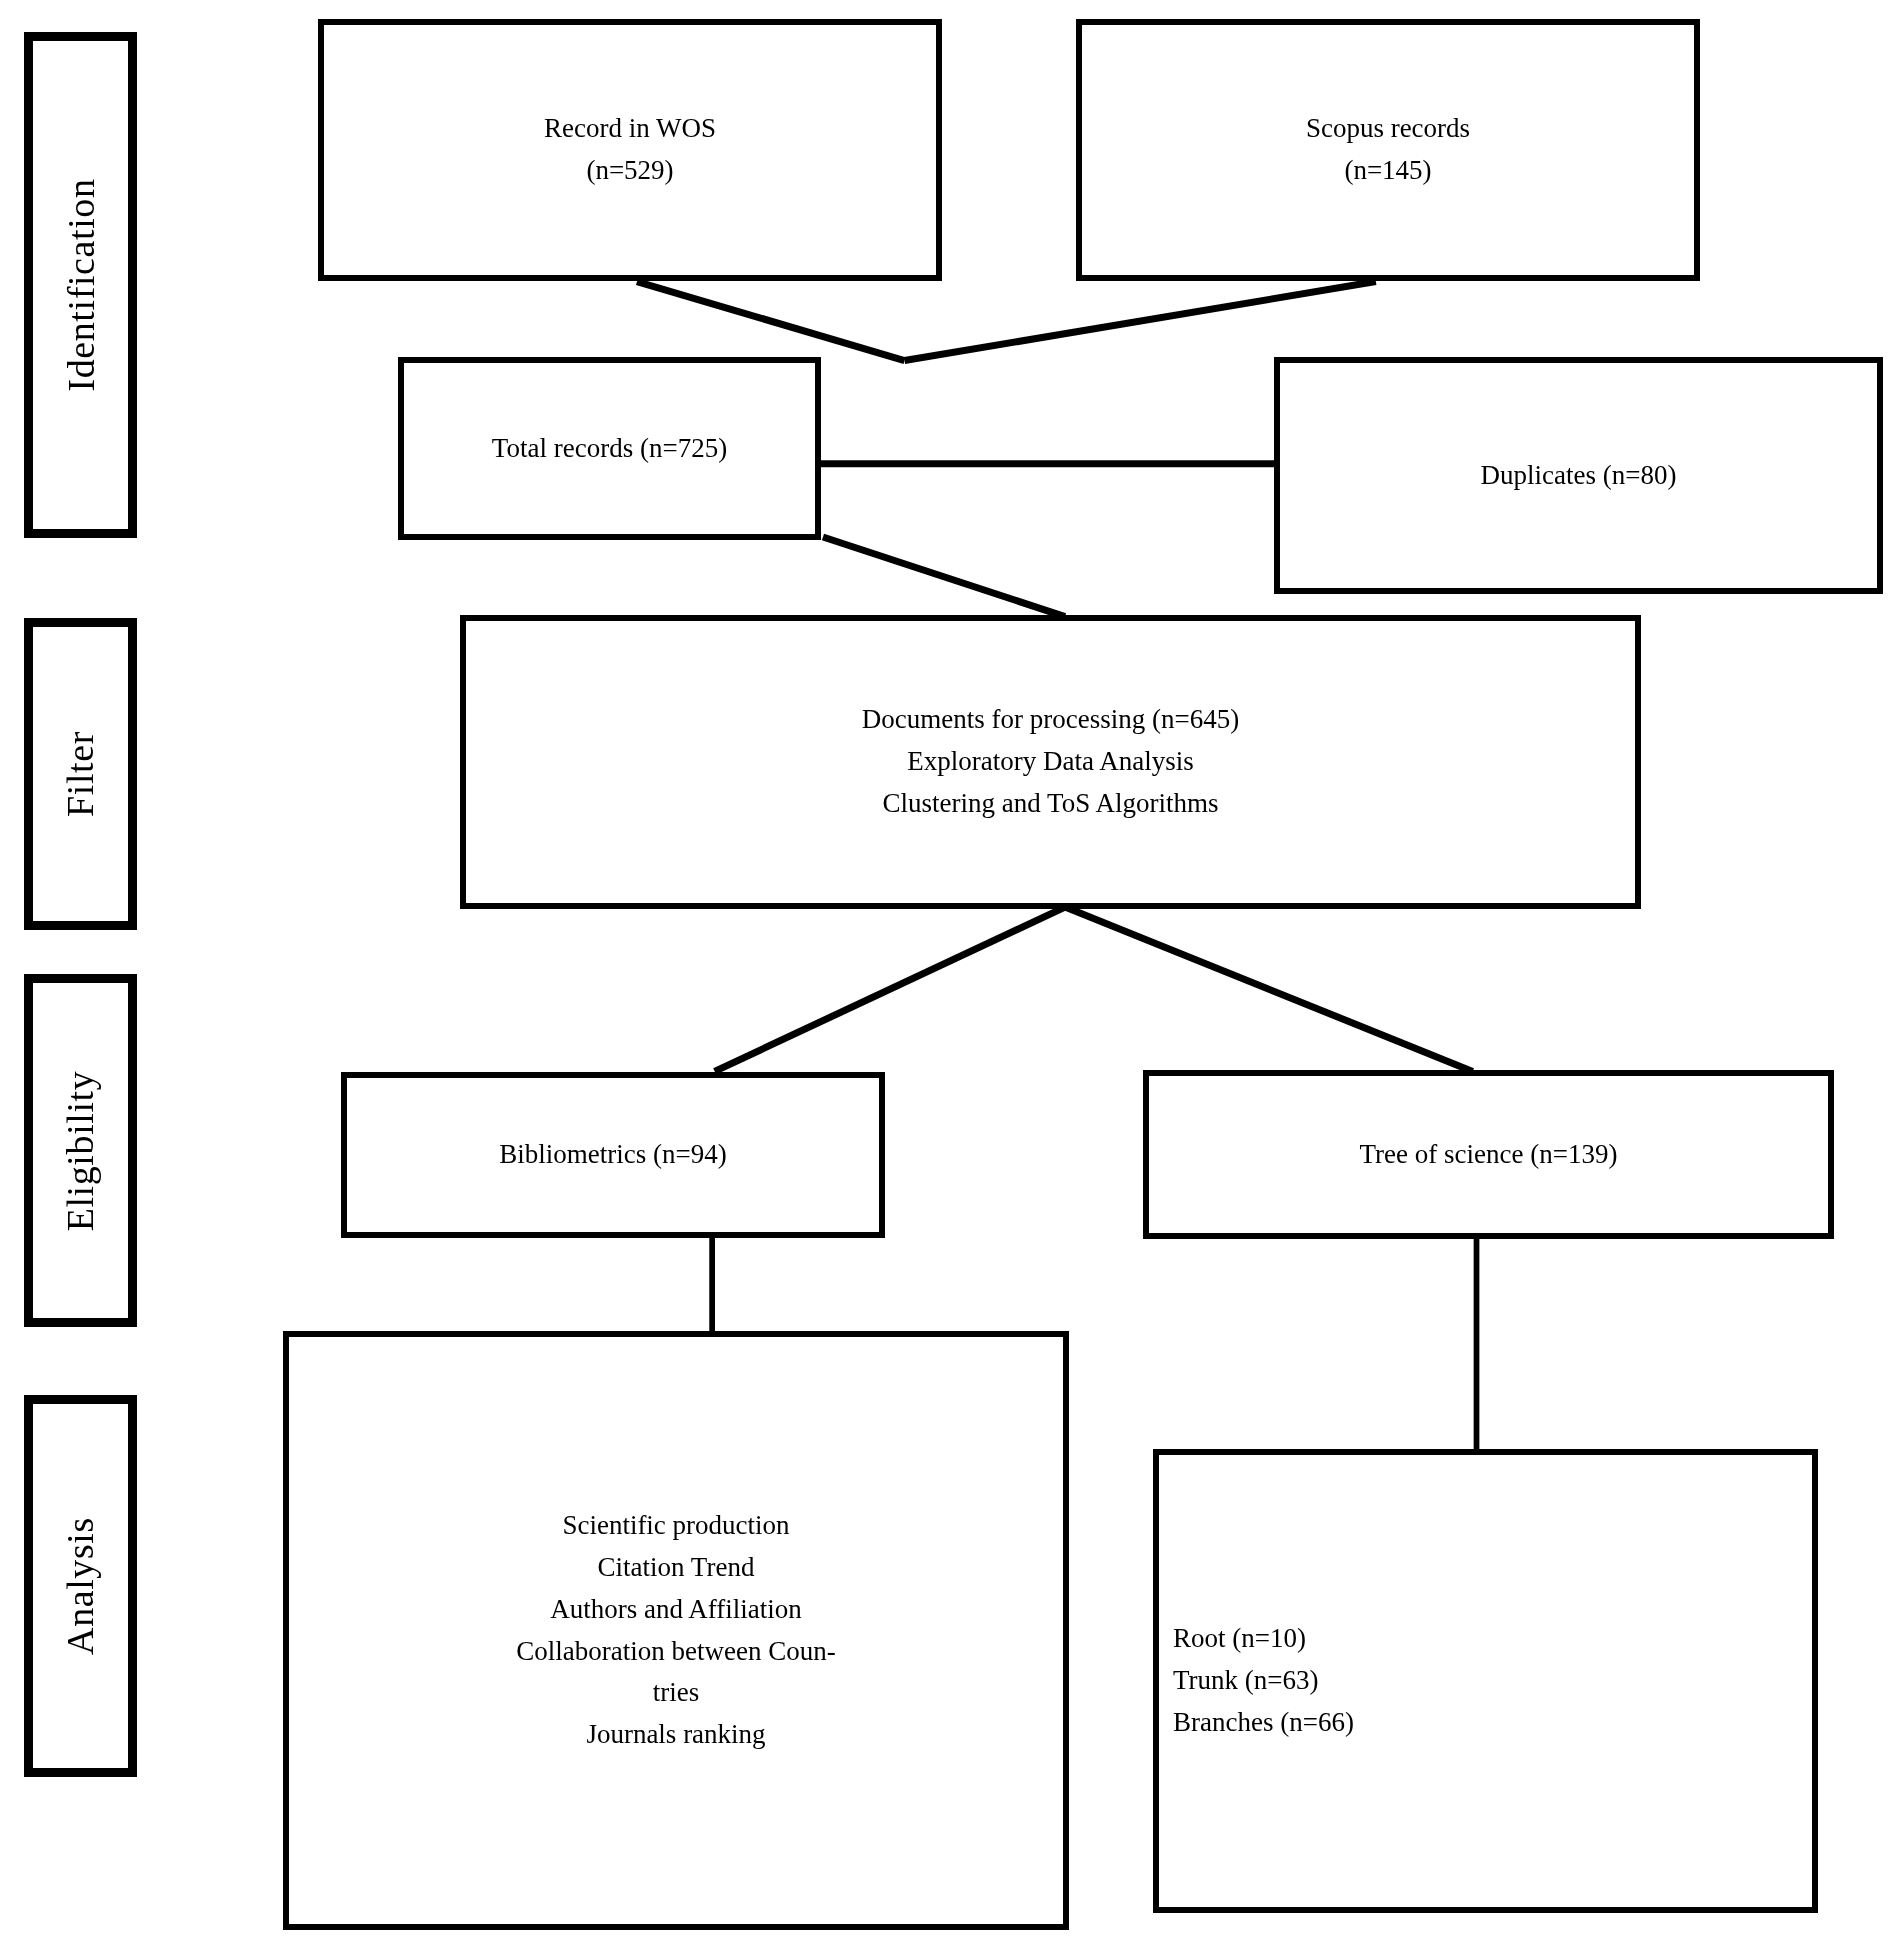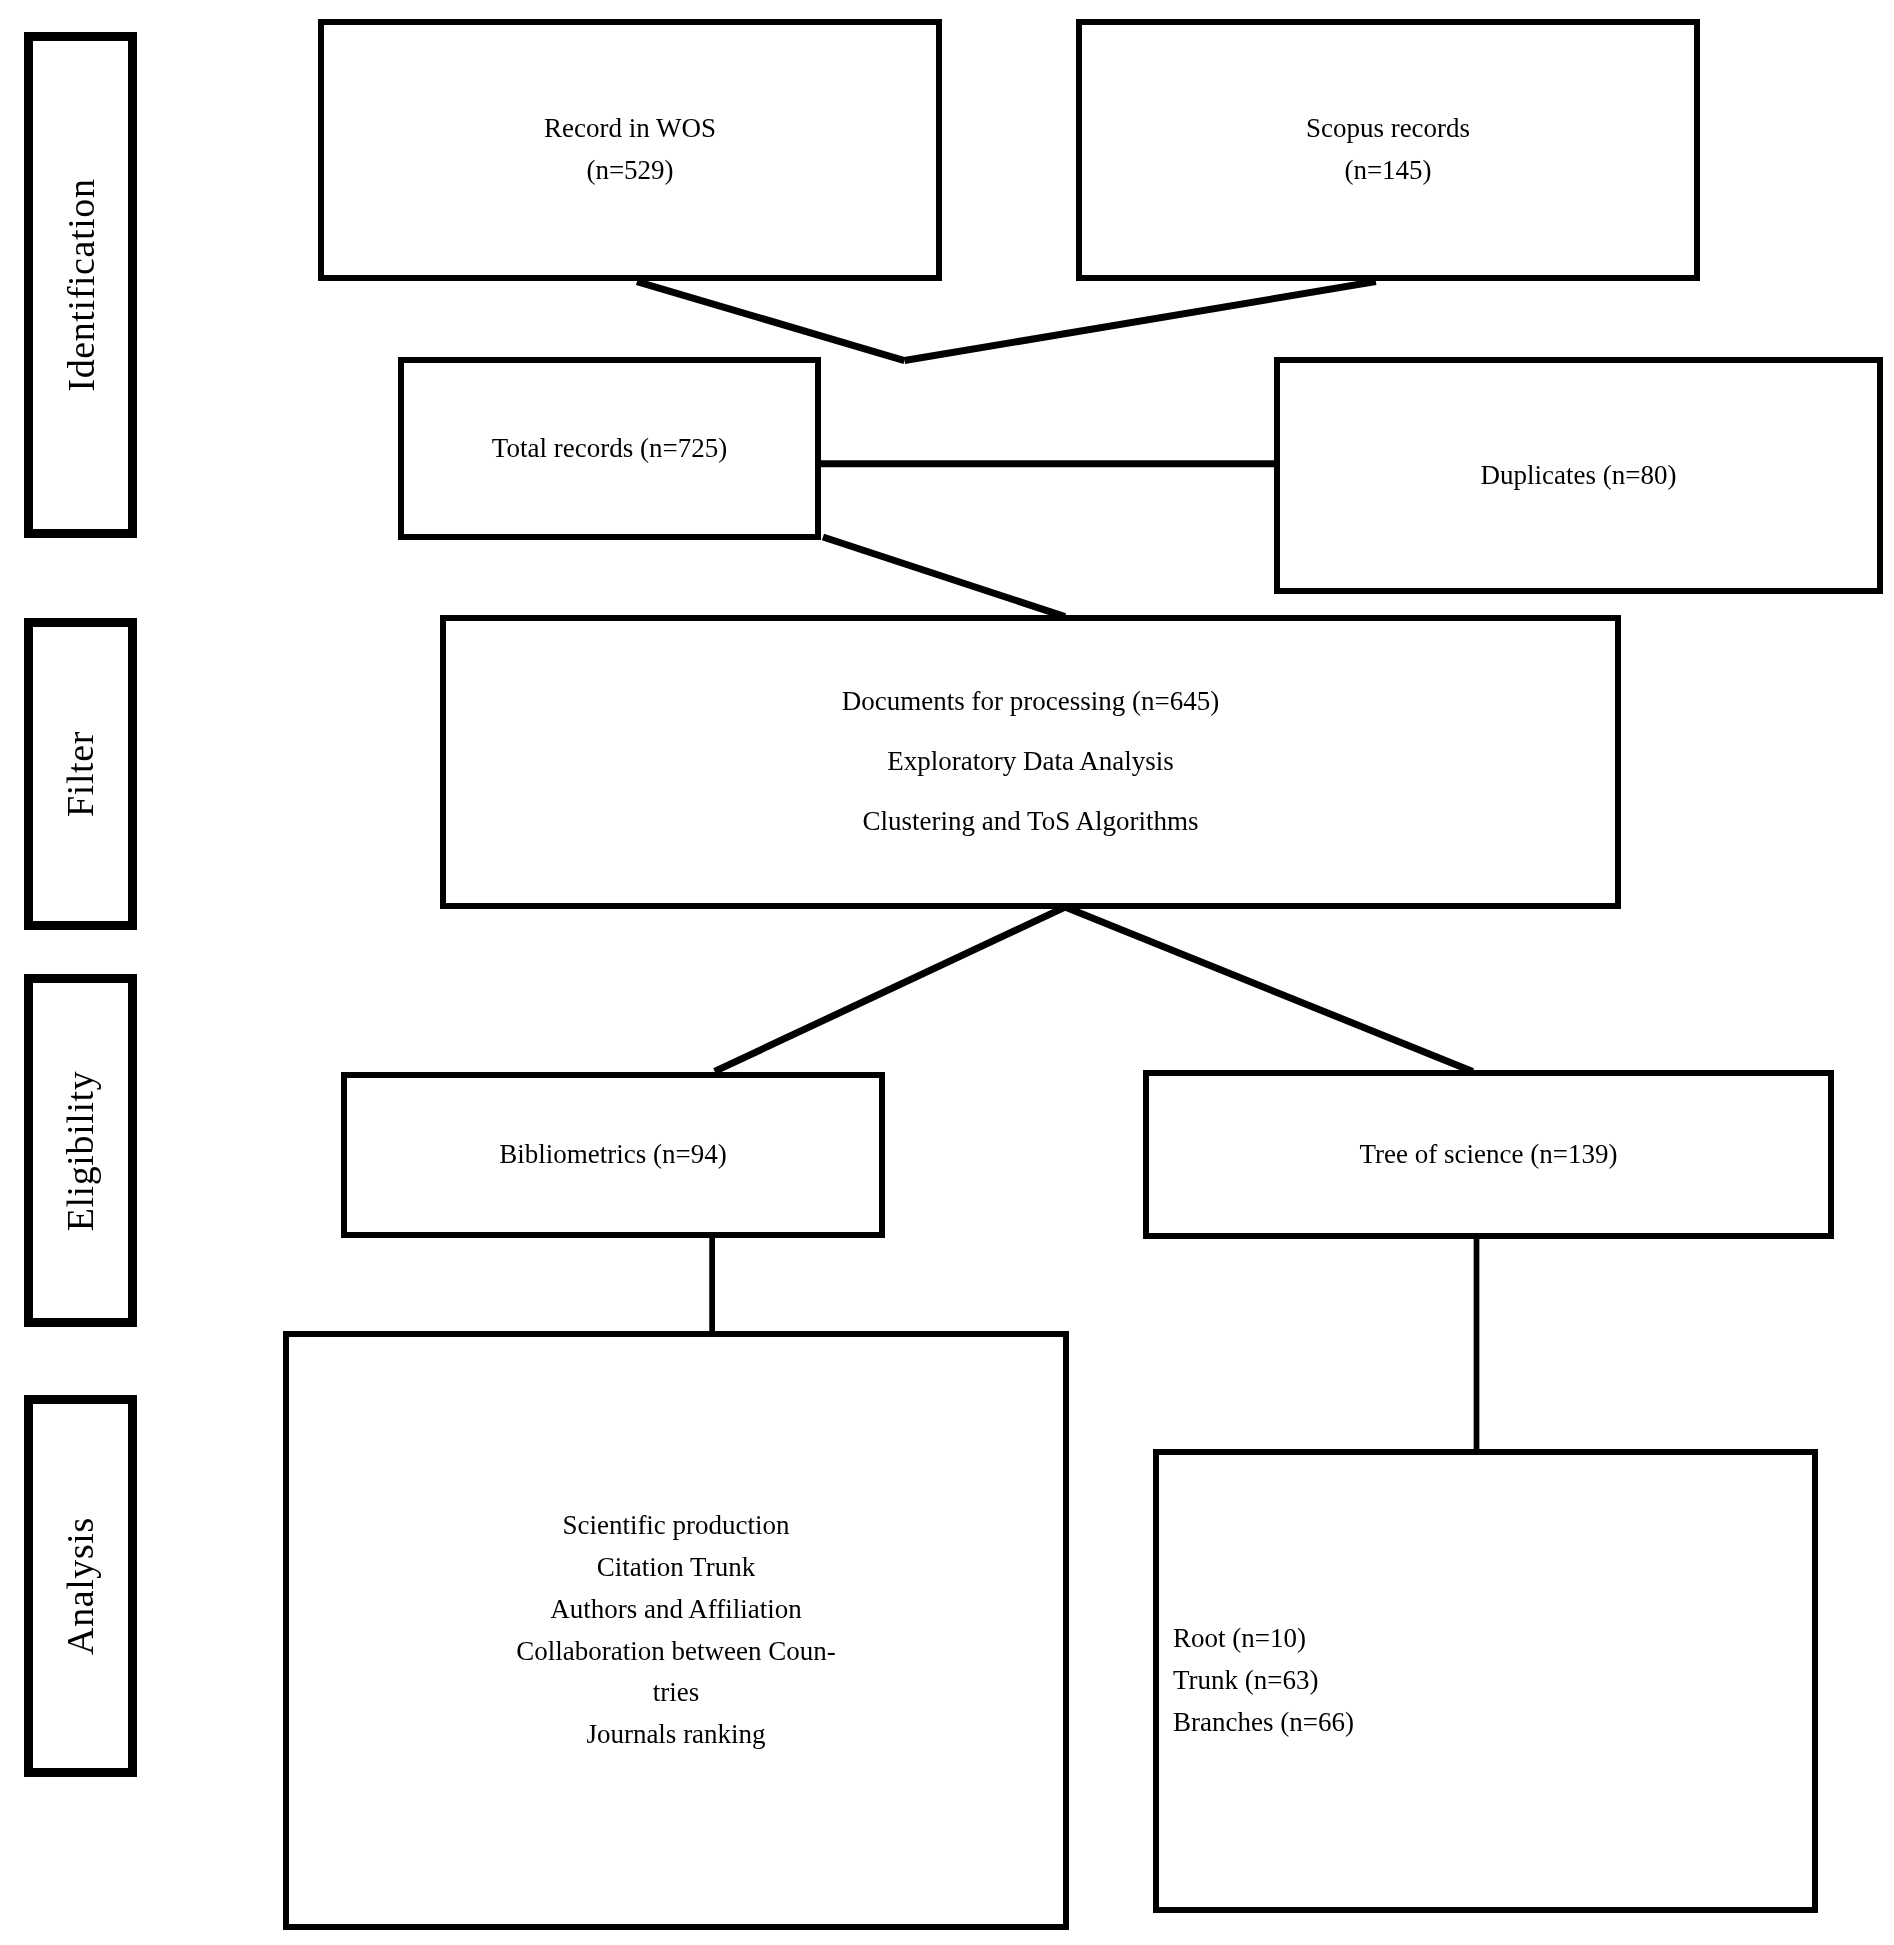--- a/index.html
+++ b/index.html
@@ -129,37 +129,37 @@
   </div>
 
   <div class="node" style="left:398px; top:357px; width:423px; height:183px;">
     <span class="line">Total records (n=725)</span>
   </div>
 
   <div class="node" style="left:1274px; top:357px; width:609px; height:237px;">
     <span class="line">Duplicates (n=80)</span>
   </div>
 
-  <div class="node" style="left:440px; top:615px; width:1181px; height:294px;gap:18px;">
+  <div class="node" style="left:460px; top:615px; width:1181px; height:294px;">
     <span class="line">Documents for processing (n=645)</span>
     <span class="line">Exploratory Data Analysis</span>
     <span class="line">Clustering and ToS Algorithms</span>
   </div>
 
   <div class="node" style="left:341px; top:1072px; width:544px; height:166px;">
     <span class="line">Bibliometrics (n=94)</span>
   </div>
 
   <div class="node" style="left:1143px; top:1070px; width:691px; height:169px;font-family:Liberation Serif, serif;">
     <span class="line">Tree of science (n=139)</span>
   </div>
 
   <div class="node" style="left:283px; top:1331px; width:786px; height:599px;align-items:center;">
     <span class="line">Scientific production</span>
-    <span class="line">Citation Trunk</span>
+    <span class="line">Citation Trend</span>
     <span class="line">Authors and Affiliation</span>
     <span class="line">Collaboration between Coun-</span>
     <span class="line">tries</span>
     <span class="line">Journals ranking</span>
   </div>
 
   <div class="node left-align" style="left:1153px; top:1449px; width:665px; height:464px;">
     <span class="line">Root (n=10)</span>
     <span class="line">Trunk (n=63)</span>
     <span class="line">Branches (n=66)</span>

